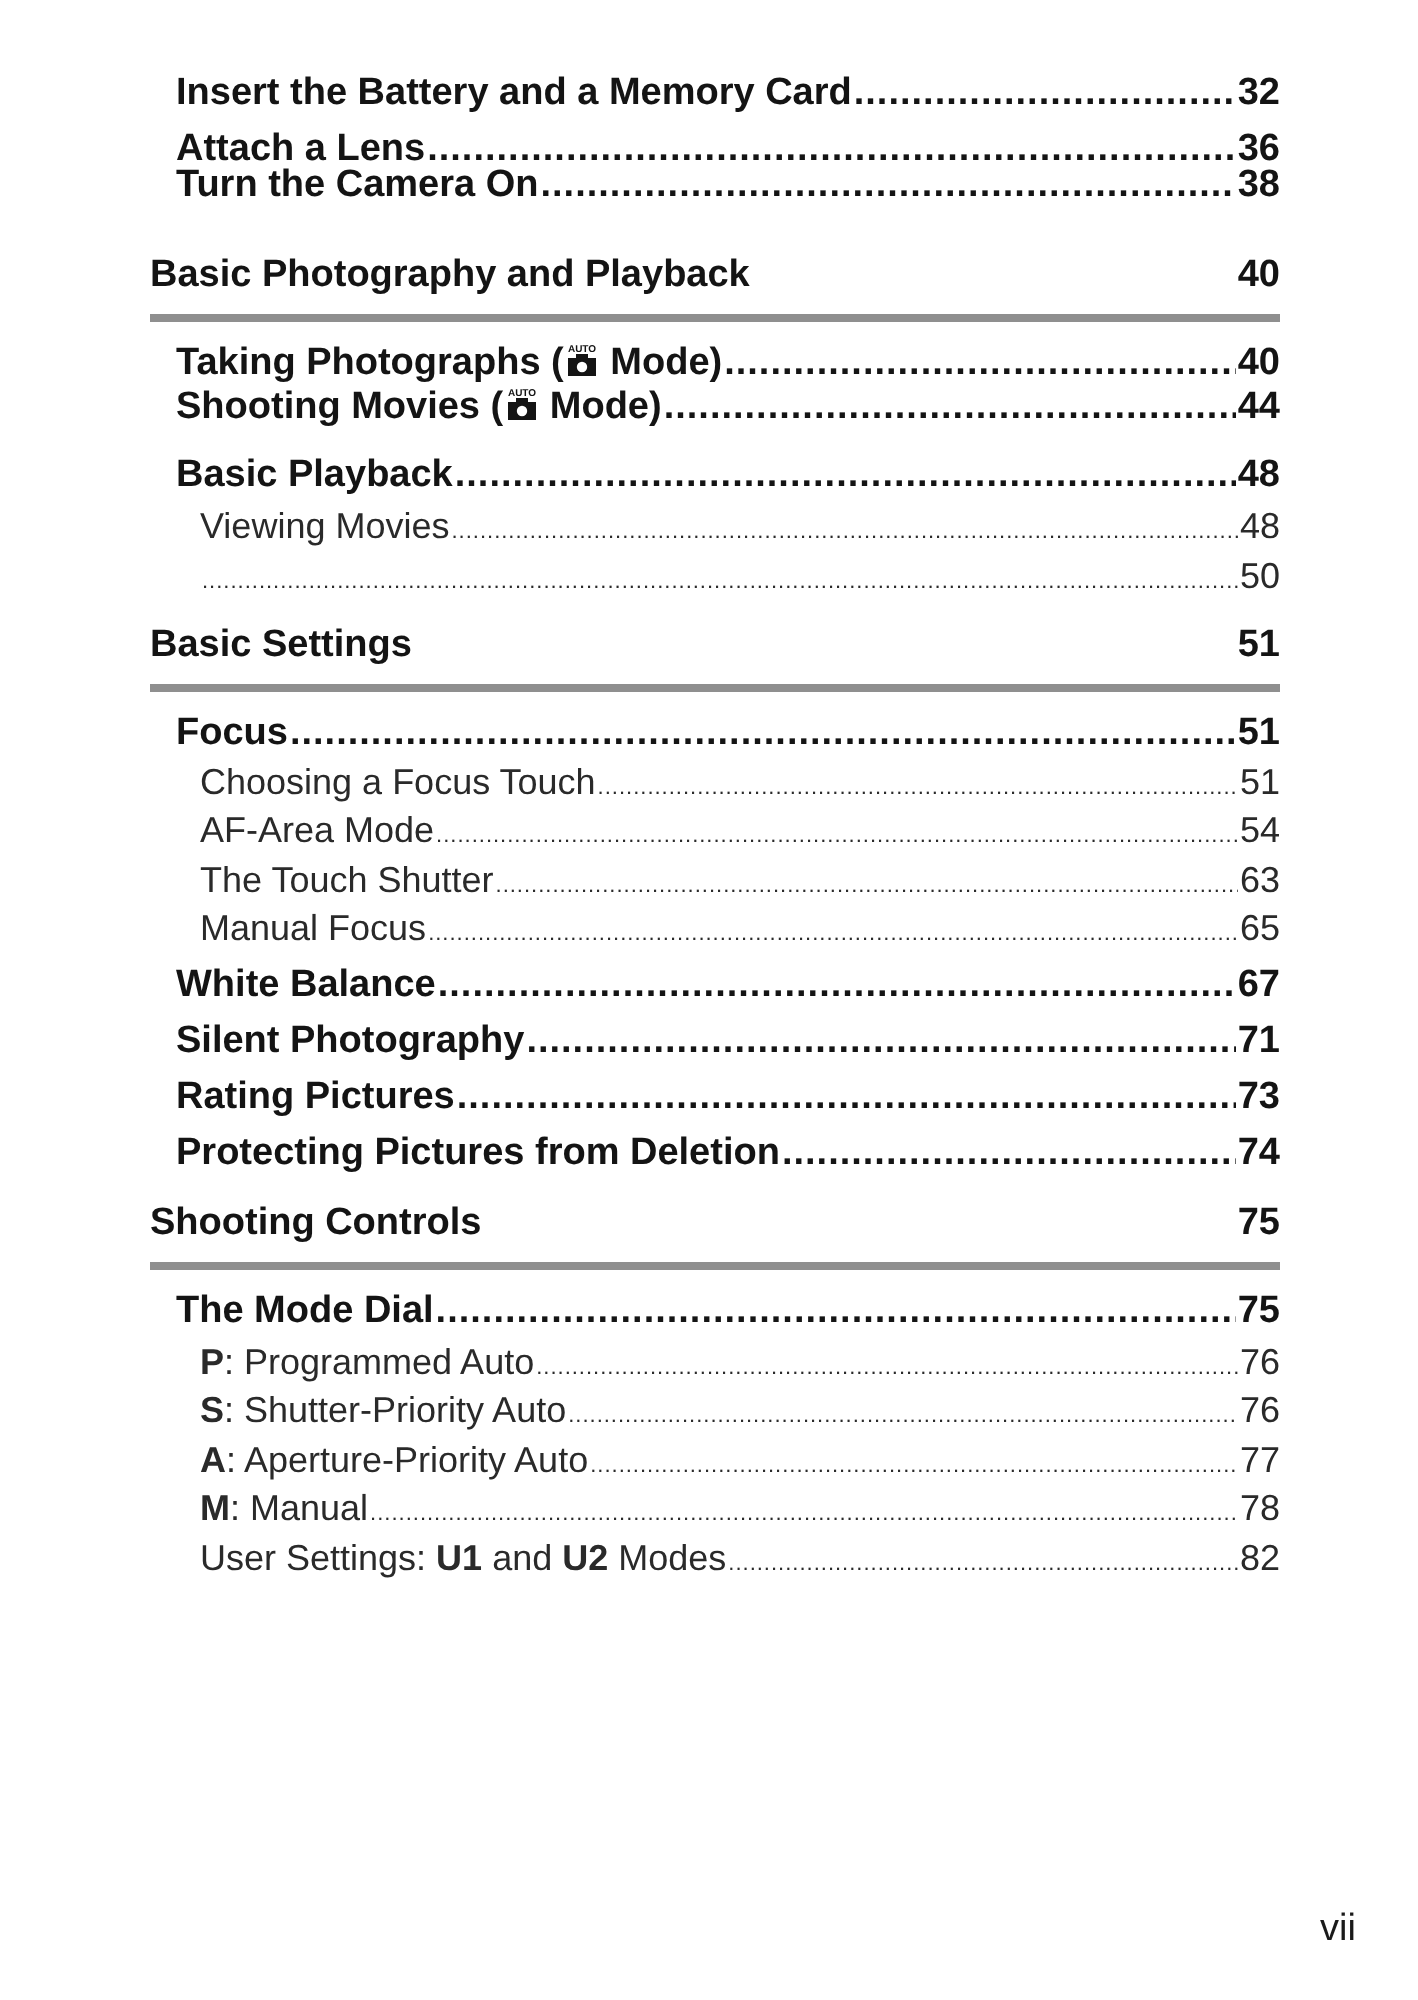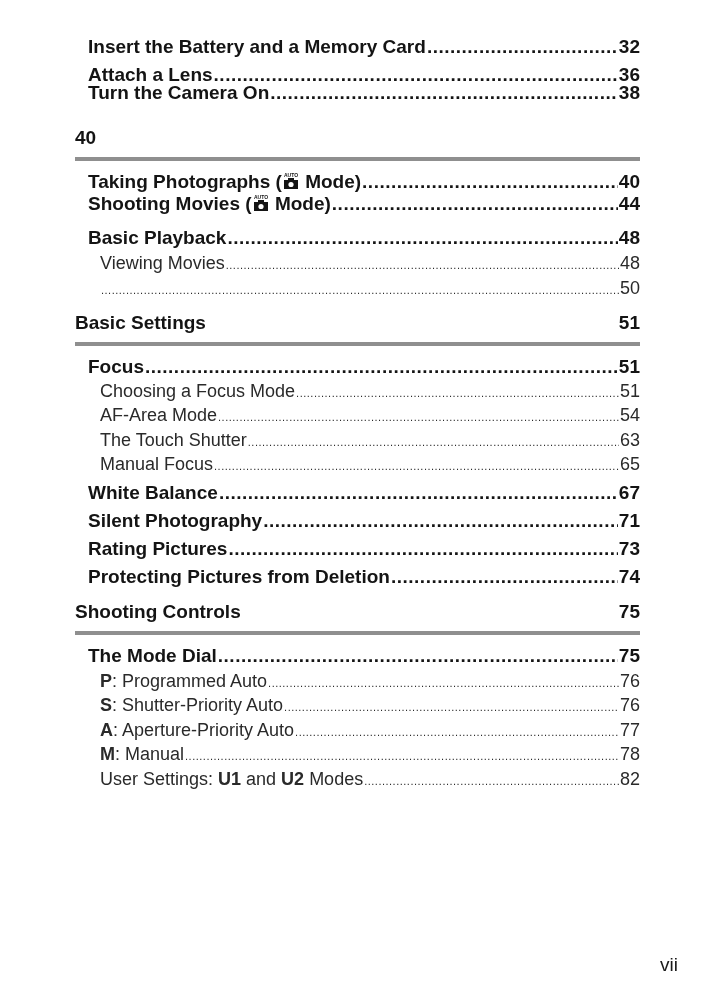--- a/index.html
+++ b/index.html
@@ -58,20 +58,21 @@
     <span class="leader"></span>
     <span class="page">36</span>
   </div>
   <div class="row lvl1" style="top:82px;">
     <span class="label">Turn the Camera On</span>
     <span class="leader"></span>
     <span class="page">38</span>
   </div>
 
   <div class="section" style="top:127px;">
+    <span>Basic Photography and Playback</span>
     <span>40</span>
   </div>
   <div class="rule" style="top:157px;"></div>
 
   <div class="row lvl1" style="top:171px;">
     <span class="label"><span>Taking Photographs (</span><span class="auto-icon"><svg width="16" height="18" viewBox="0 0 16 18">
             <text x="8" y="5" font-size="5" text-anchor="middle" font-family="Liberation Sans, sans-serif" font-weight="bold" fill="#141414">AUTO</text>
             <rect x="1" y="8" width="14" height="9" fill="#141414"></rect>
             <rect x="5" y="6" width="6" height="3" fill="#141414"></rect>
             <circle cx="8" cy="12.5" r="2.6" fill="#ffffff"></circle>
@@ -109,21 +110,21 @@
     <span>51</span>
   </div>
   <div class="rule" style="top:342px;"></div>
 
   <div class="row lvl1" style="top:356px;">
     <span class="label">Focus</span>
     <span class="leader"></span>
     <span class="page">51</span>
   </div>
   <div class="row lvl2" style="top:381px;">
-    <span class="label">Choosing a Focus Mode</span>
+    <span class="label">Choosing a Focus Touch</span>
     <span class="leader"></span>
     <span class="page">51</span>
   </div>
   <div class="row lvl2" style="top:405px;">
     <span class="label">AF-Area Mode</span>
     <span class="leader"></span>
     <span class="page">54</span>
   </div>
   <div class="row lvl2" style="top:430px;">
     <span class="label">The Touch Shutter</span>

